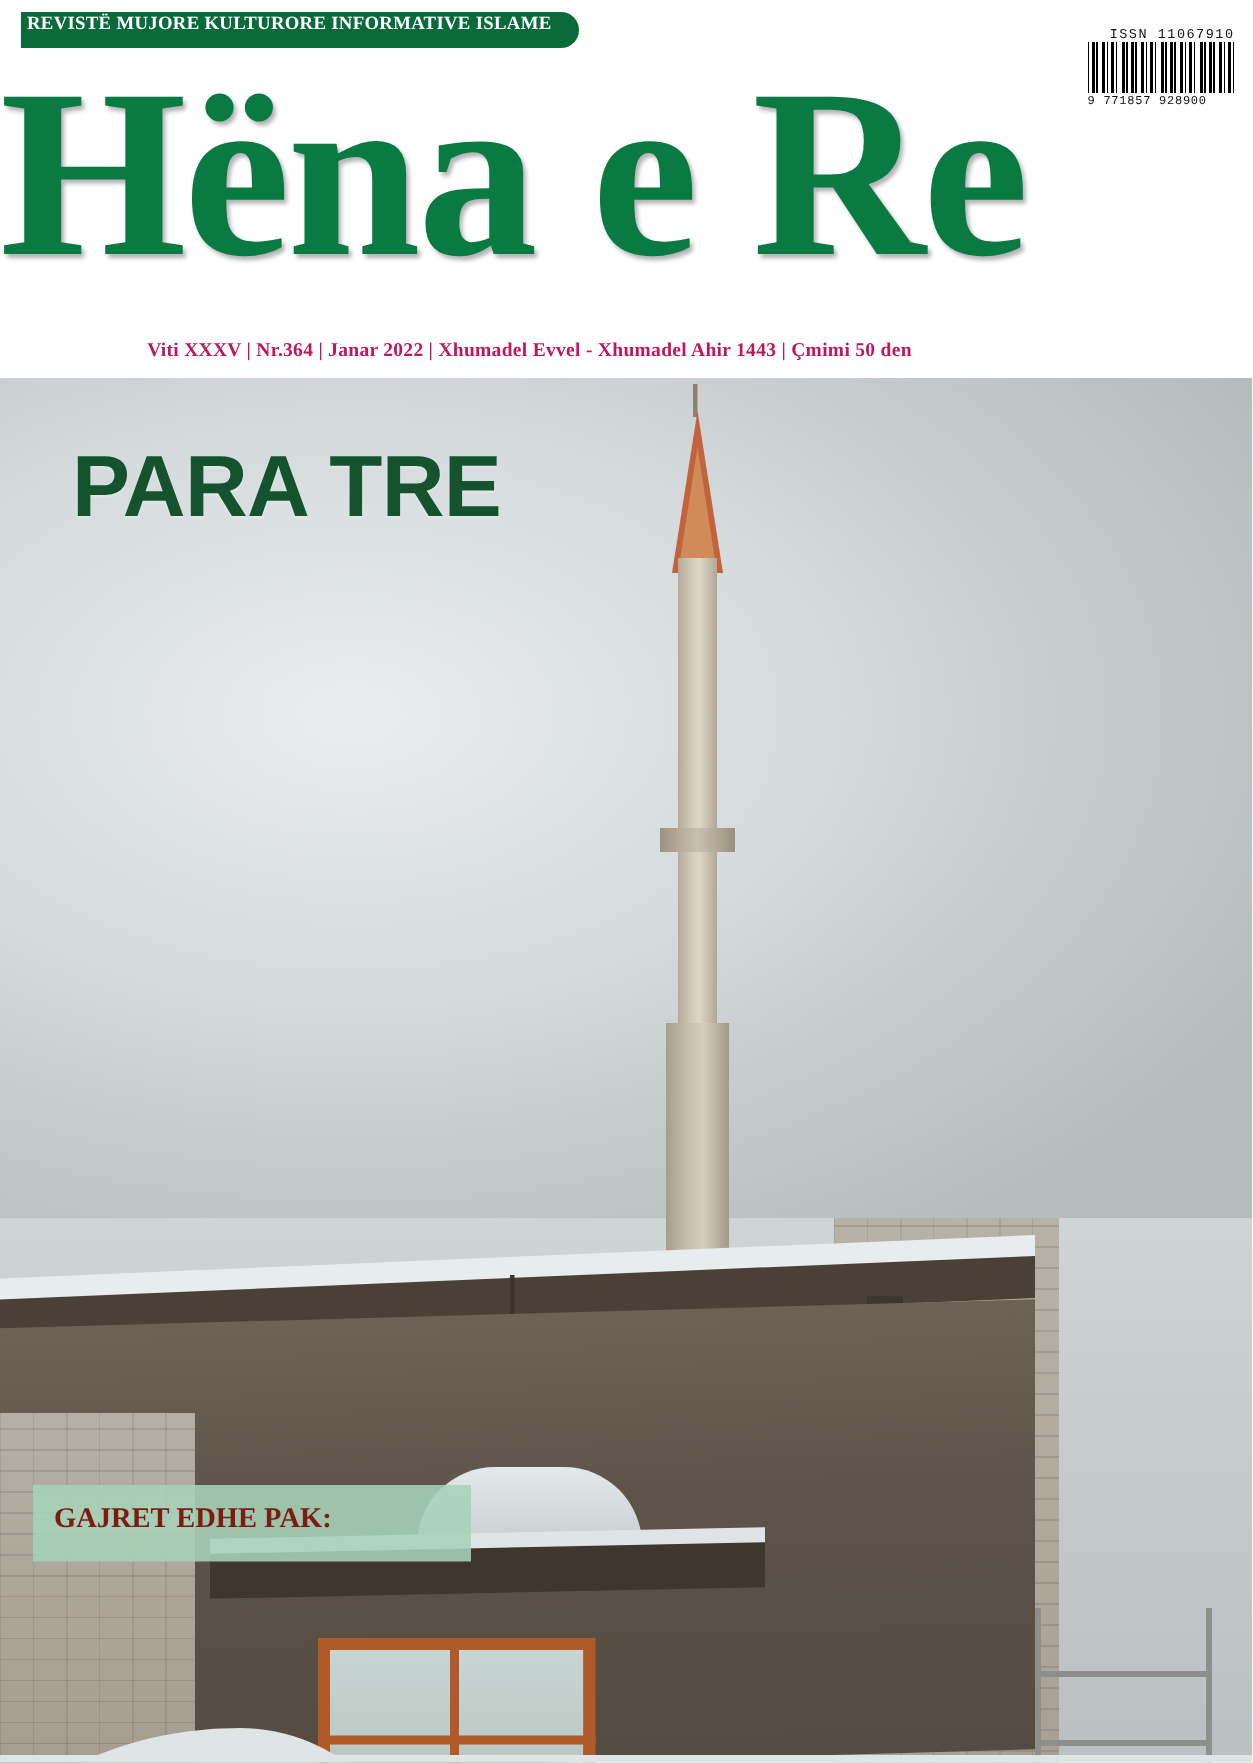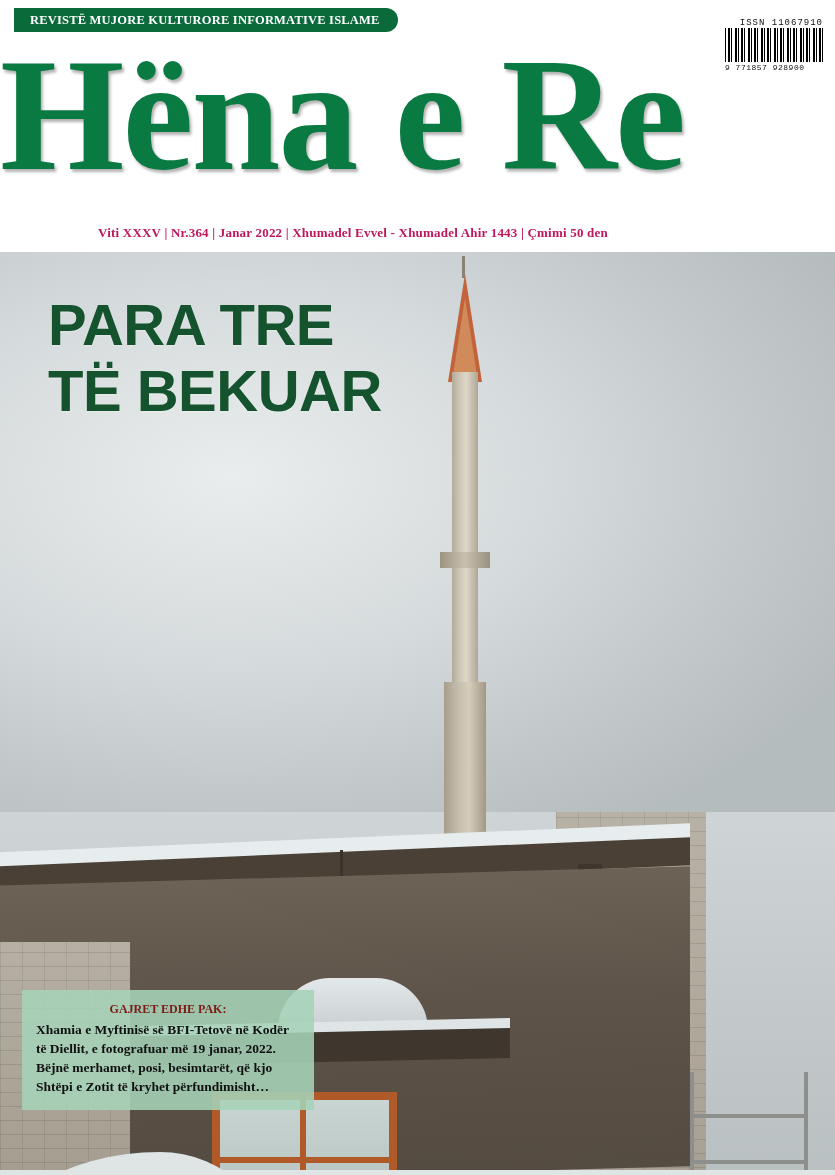--- a/index.html
+++ b/index.html
@@ -26,23 +26,23 @@
     height: 252px;
     background: #ffffff;
   }
   .tagline-wrap {
     position: absolute;
     left: 14px;
     top: 8px;
     height: 24px;
     background: #0b6a3a;
     border-radius: 0 12px 12px 0;
-    padding: 0 18px 0 16px;
+    padding: 0 18px 0 4px;
     display: flex;
-    align-items: center;
+    align-items: flex-start;
   }
   .tagline {
     color: #ffffff;
     font-size: 12.5px;
     font-weight: bold;
     letter-spacing: 0.2px;
     font-family: "Liberation Serif", serif;
     white-space: nowrap;
   }
   .issn {
@@ -353,23 +353,22 @@
     top: 738px;
     width: 292px;
     padding: 12px 14px 14px 14px;
     background: rgba(166, 211, 184, 0.88);
     box-sizing: border-box;
   }
   .caption-title {
     color: #7c1b12;
     font-family: "Liberation Serif", serif;
     font-weight: bold;
-    font-size: 12px;
+    font-size: 19px;
     margin-bottom: 3px;
-    text-align: center;
   }
   .caption-body {
     color: #101010;
     font-family: "Liberation Serif", serif;
     font-weight: bold;
     font-size: 13.5px;
     line-height: 19px;
   }
 </style>
 </head>
@@ -421,22 +420,20 @@
     <div class="entrance-mullion"></div>
     <div class="entrance-mullion2"></div>
 
     <div class="scaffold"></div>
 
     <div class="snow-ground"></div>
     <div class="snow-hill"></div>
 
     <div class="headline">
       <div>PARA TRE</div>
-      <div>TË BEKUAR</div>
     </div>
 
     <div class="caption-box">
       <div class="caption-title">GAJRET EDHE PAK:</div>
-      <div class="caption-body">Xhamia e Myftinisë së BFI-Tetovë në Kodër të Diellit, e fotografuar më 19 janar, 2022.  Bëjnë merhamet, posi, besimtarët, që kjo Shtëpi e Zotit të kryhet përfundimisht…</div>
     </div>
 
   </div>
 </div>
 
 </body></html>

